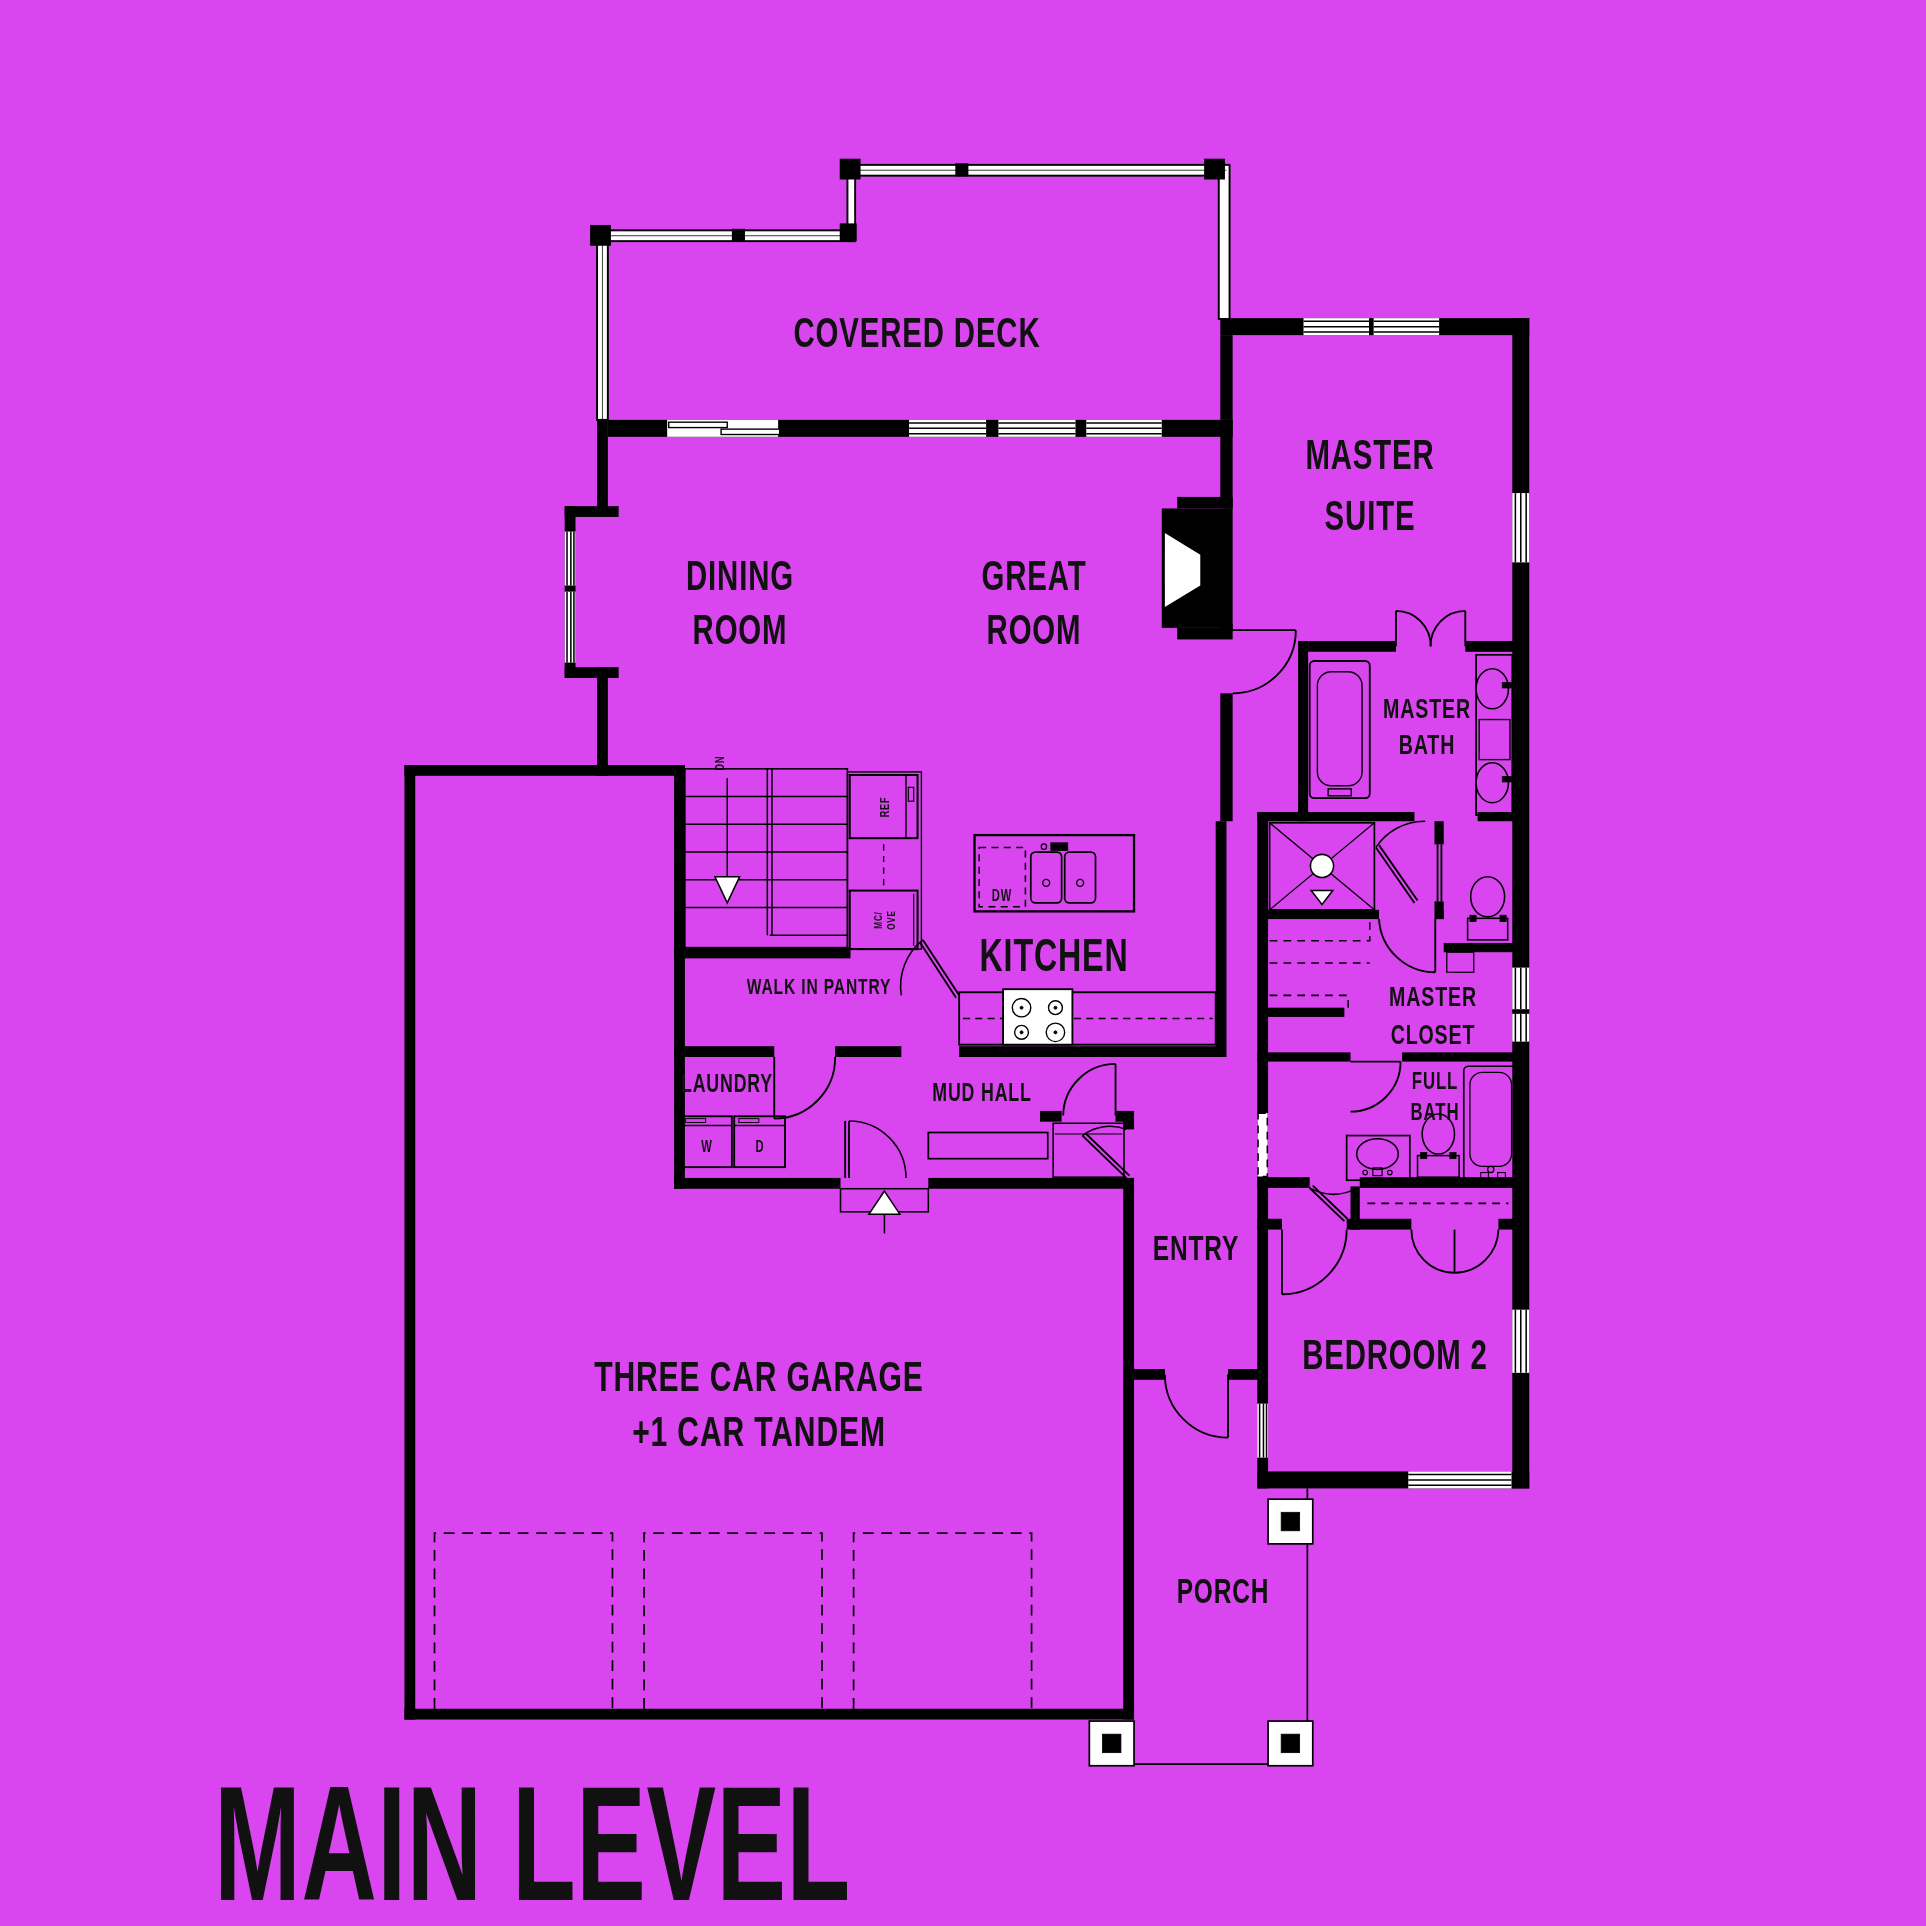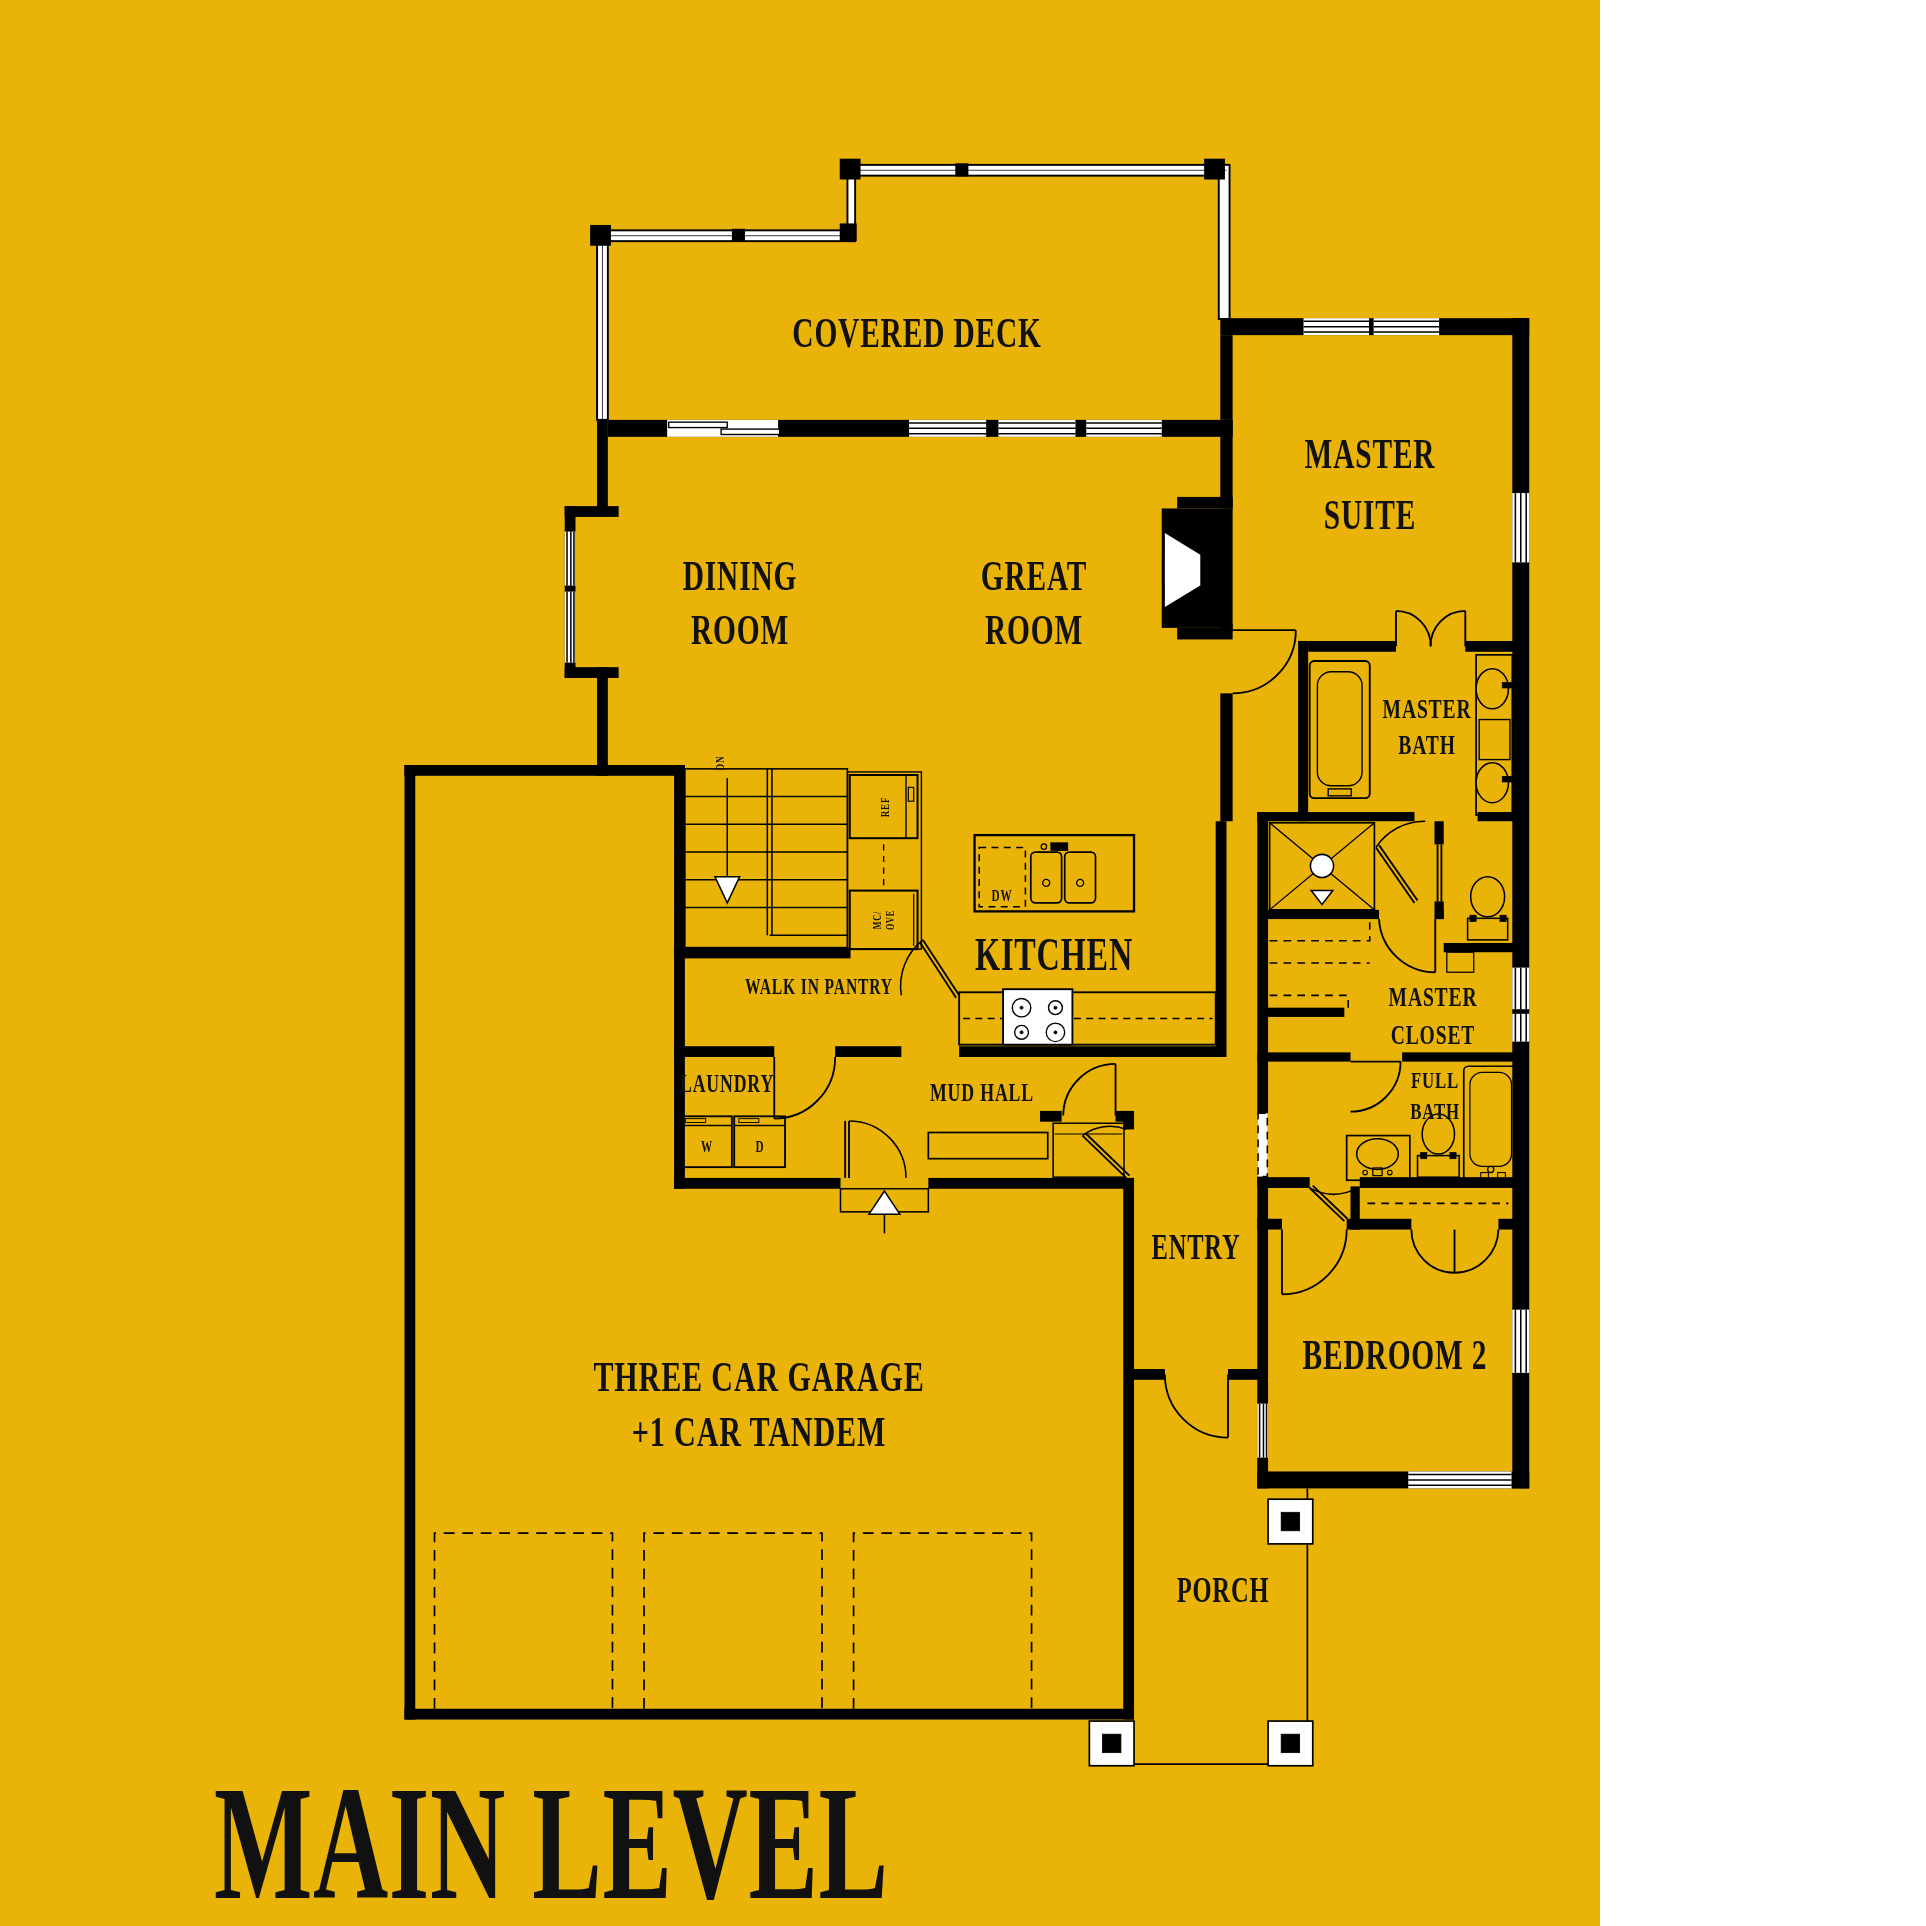--- a/index.html
+++ b/index.html
@@ -1,17 +1,17 @@
 <!DOCTYPE html>
 <html style="font-size:12.3px"><head>
 <meta charset="utf-8">
 <style>
   html,body{margin:0;padding:0;background:#ffffff;}
-  .plan{position:relative;width:1600px;height:1926px;background:#eab308;
-        font-family:Liberation Serif, serif;overflow:hidden;}
+  .plan{position:relative;width:1926px;height:1926px;background:#d946ef;
+        font-family:Liberation Sans, sans-serif;overflow:hidden;}
   svg{position:absolute;left:0;top:0;}
   .fixture-label{position:absolute;color:#111;font-weight:bold;text-align:center;
               white-space:nowrap;}
   .title{position:absolute;left:214px;top:1778px;color:#111;font-weight:bold;
          font-size:163px;line-height:131px;letter-spacing:0.8px;
          transform:scaleX(0.64);transform-origin:left top;white-space:nowrap;}
 </style>
 </head>
 <body>
 

